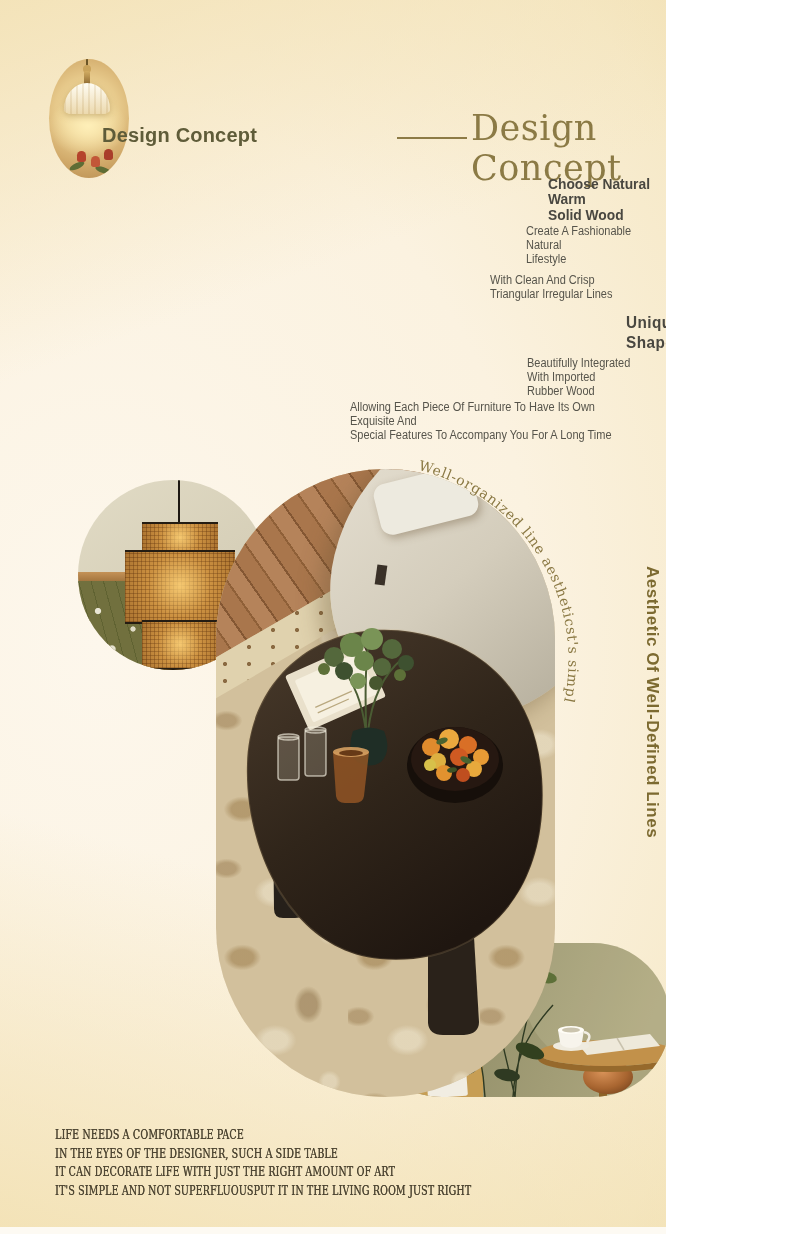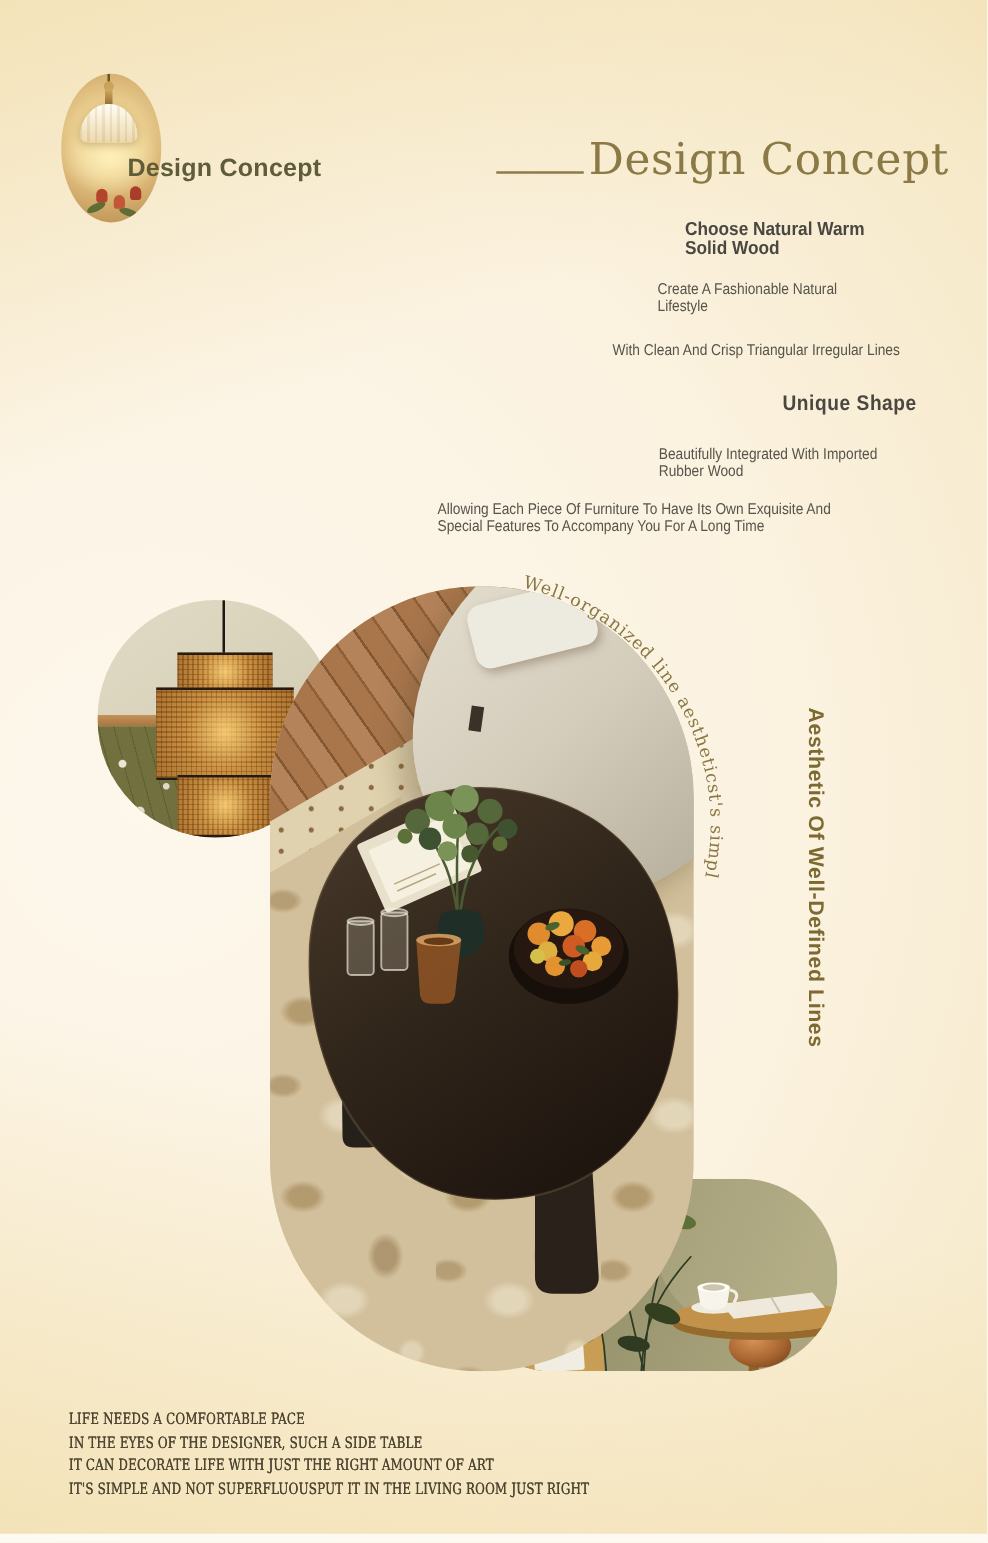--- a/index.html
+++ b/index.html
@@ -1,17 +1,17 @@
 <!DOCTYPE html>
 <html><head>
 <meta charset="utf-8">
 <style>
   html,body{margin:0;padding:0;}
   body{width:790px;height:1234px;overflow:hidden;font-family:"Liberation Sans",sans-serif;}
-  .canvas{position:relative;width:790px;height:1234px;overflow:hidden;
+  .canvas{position:relative;width:666px;height:1234px;overflow:hidden;
     background:
       linear-gradient(160deg,rgba(243,226,182,.9) 0%,rgba(243,226,182,0) 26%),
       linear-gradient(15deg,rgba(242,224,176,.85) 0%,rgba(242,224,176,0) 30%),
       radial-gradient(120% 80% at 15% 52%,#fdf7ec 0%,#fbf2e0 55%,#f6e9c8 88%,#f2e2b8 100%);}
   .abs{position:absolute;}
 
   
   .hero-oval{left:49px;top:59px;width:80px;height:119px;border-radius:50%;overflow:hidden;z-index:2;
     background:radial-gradient(circle at 48% 42%,#f8e6b2 0%,#ecd193 32%,#d2ab6b 68%,#b58a4e 100%);}
   .hero-cord{left:37px;top:0;width:2px;height:10px;background:#6b5526;}

